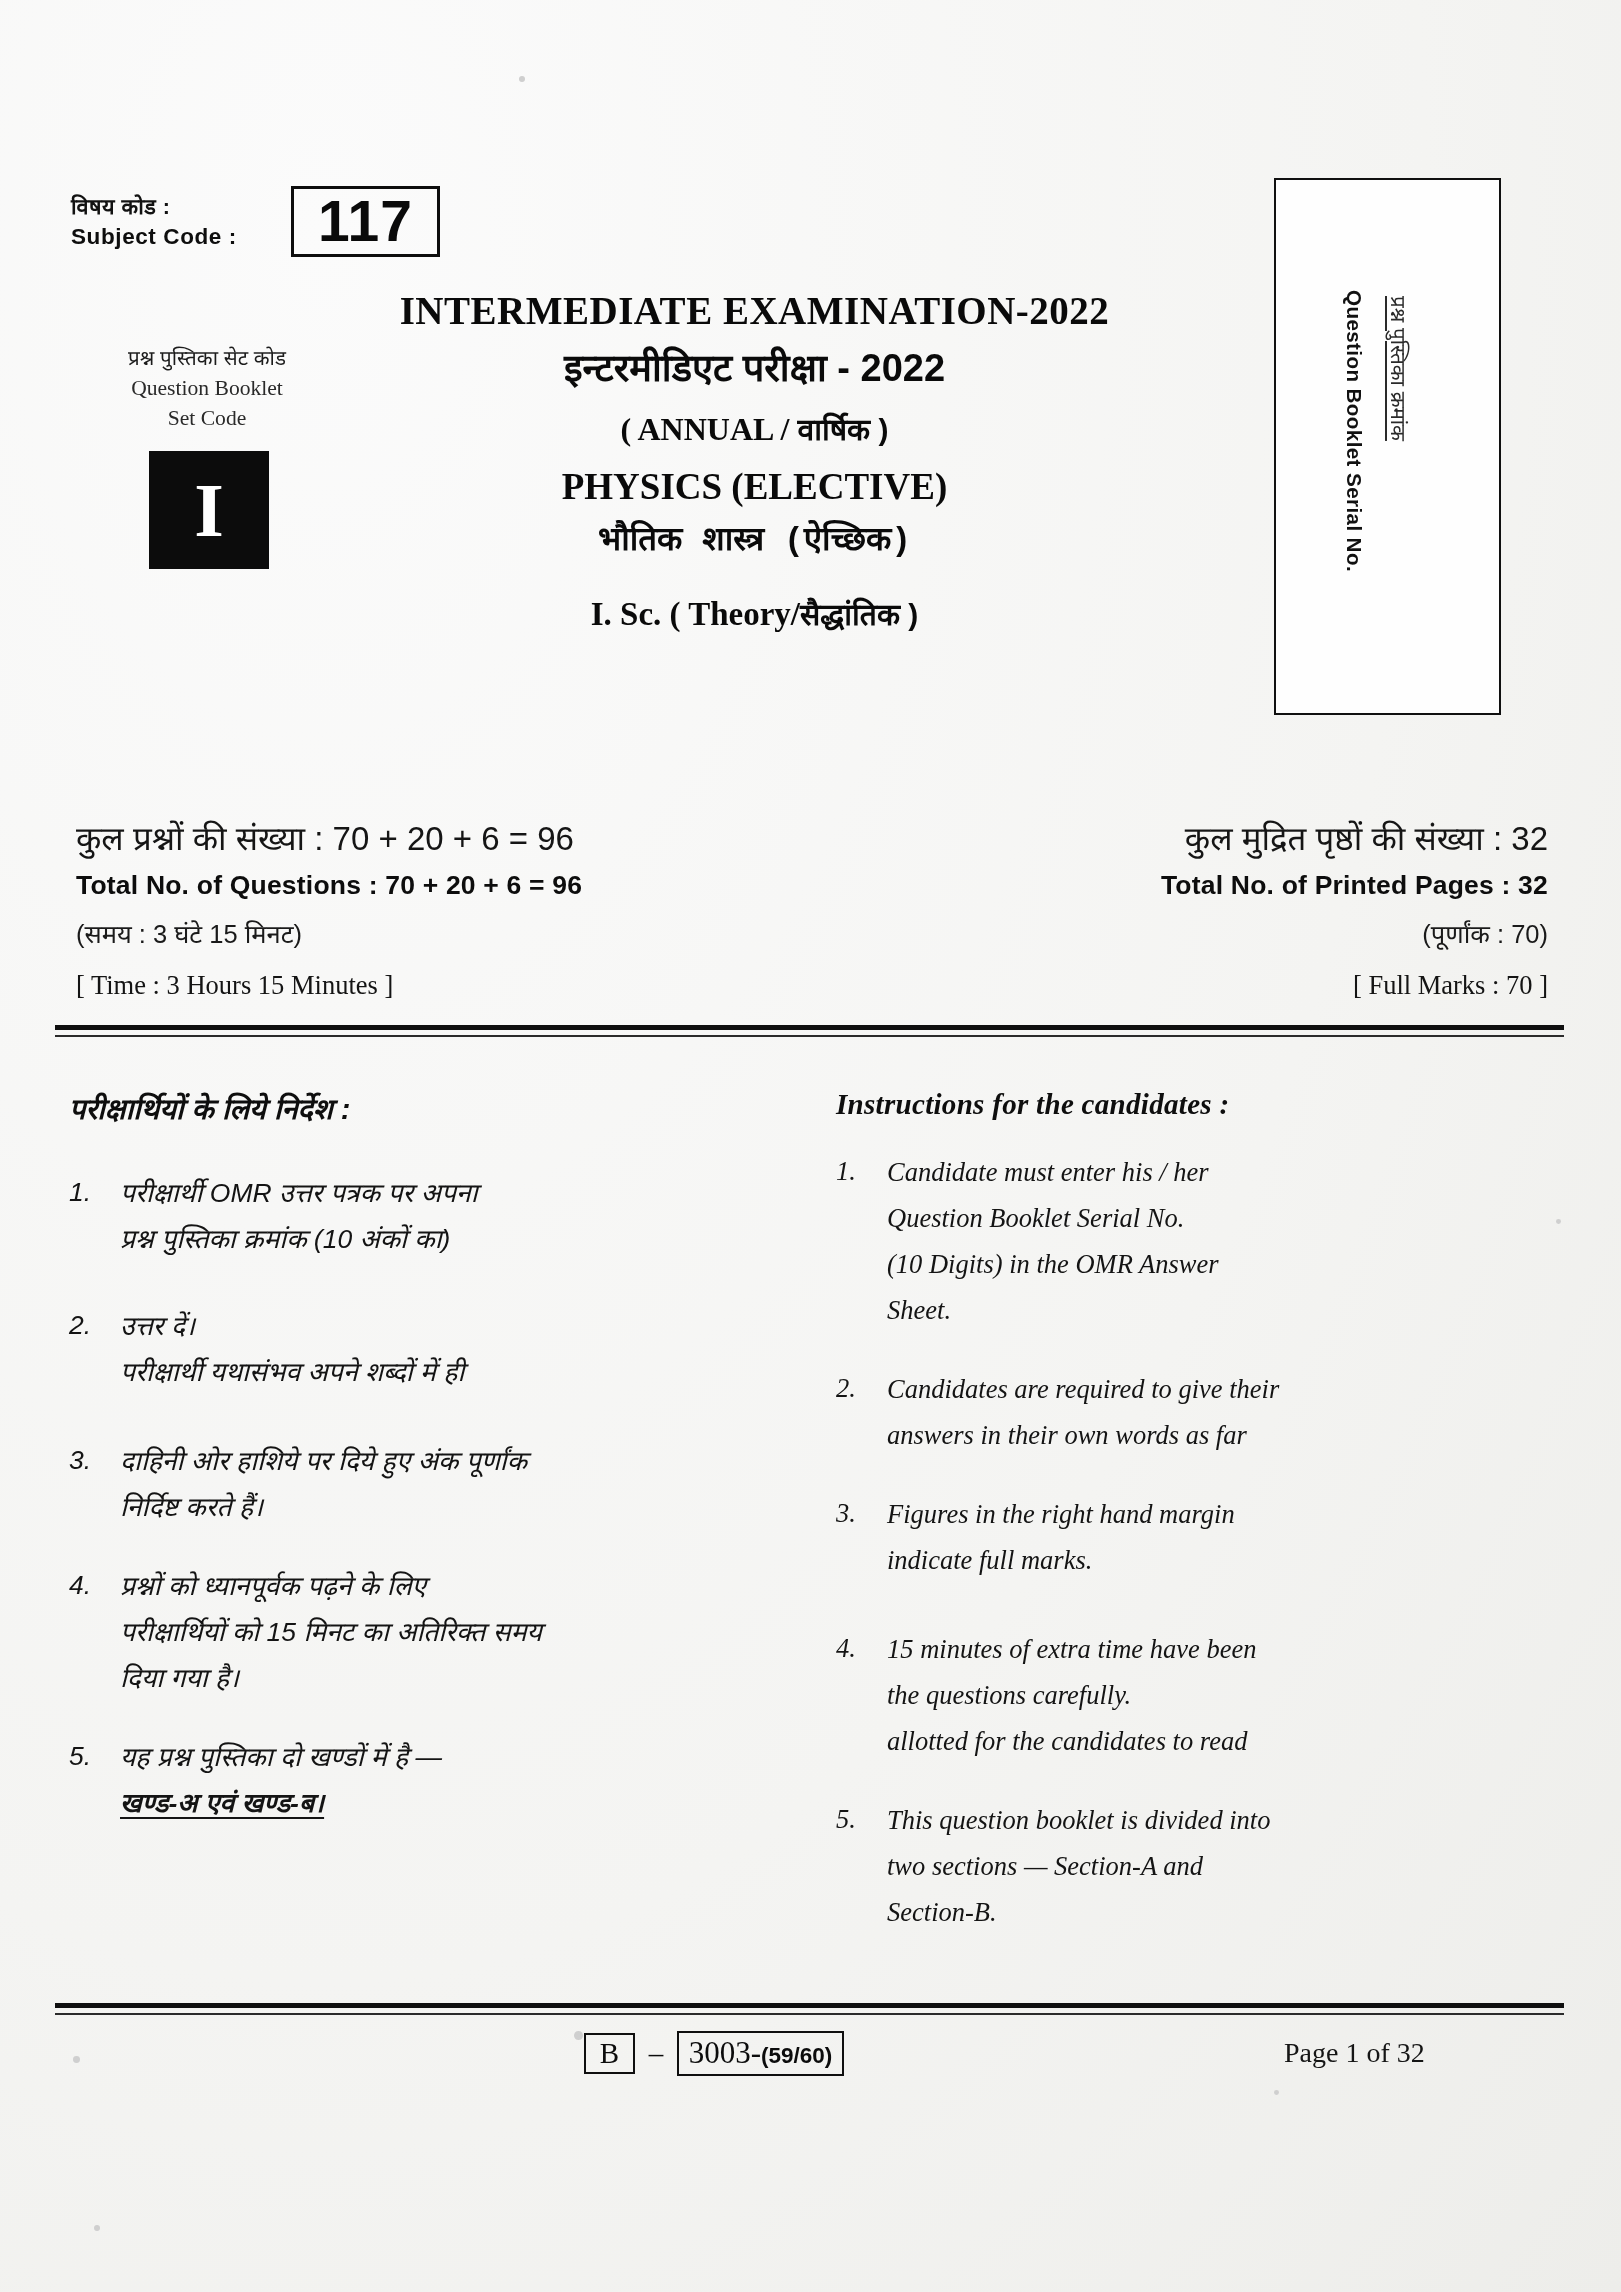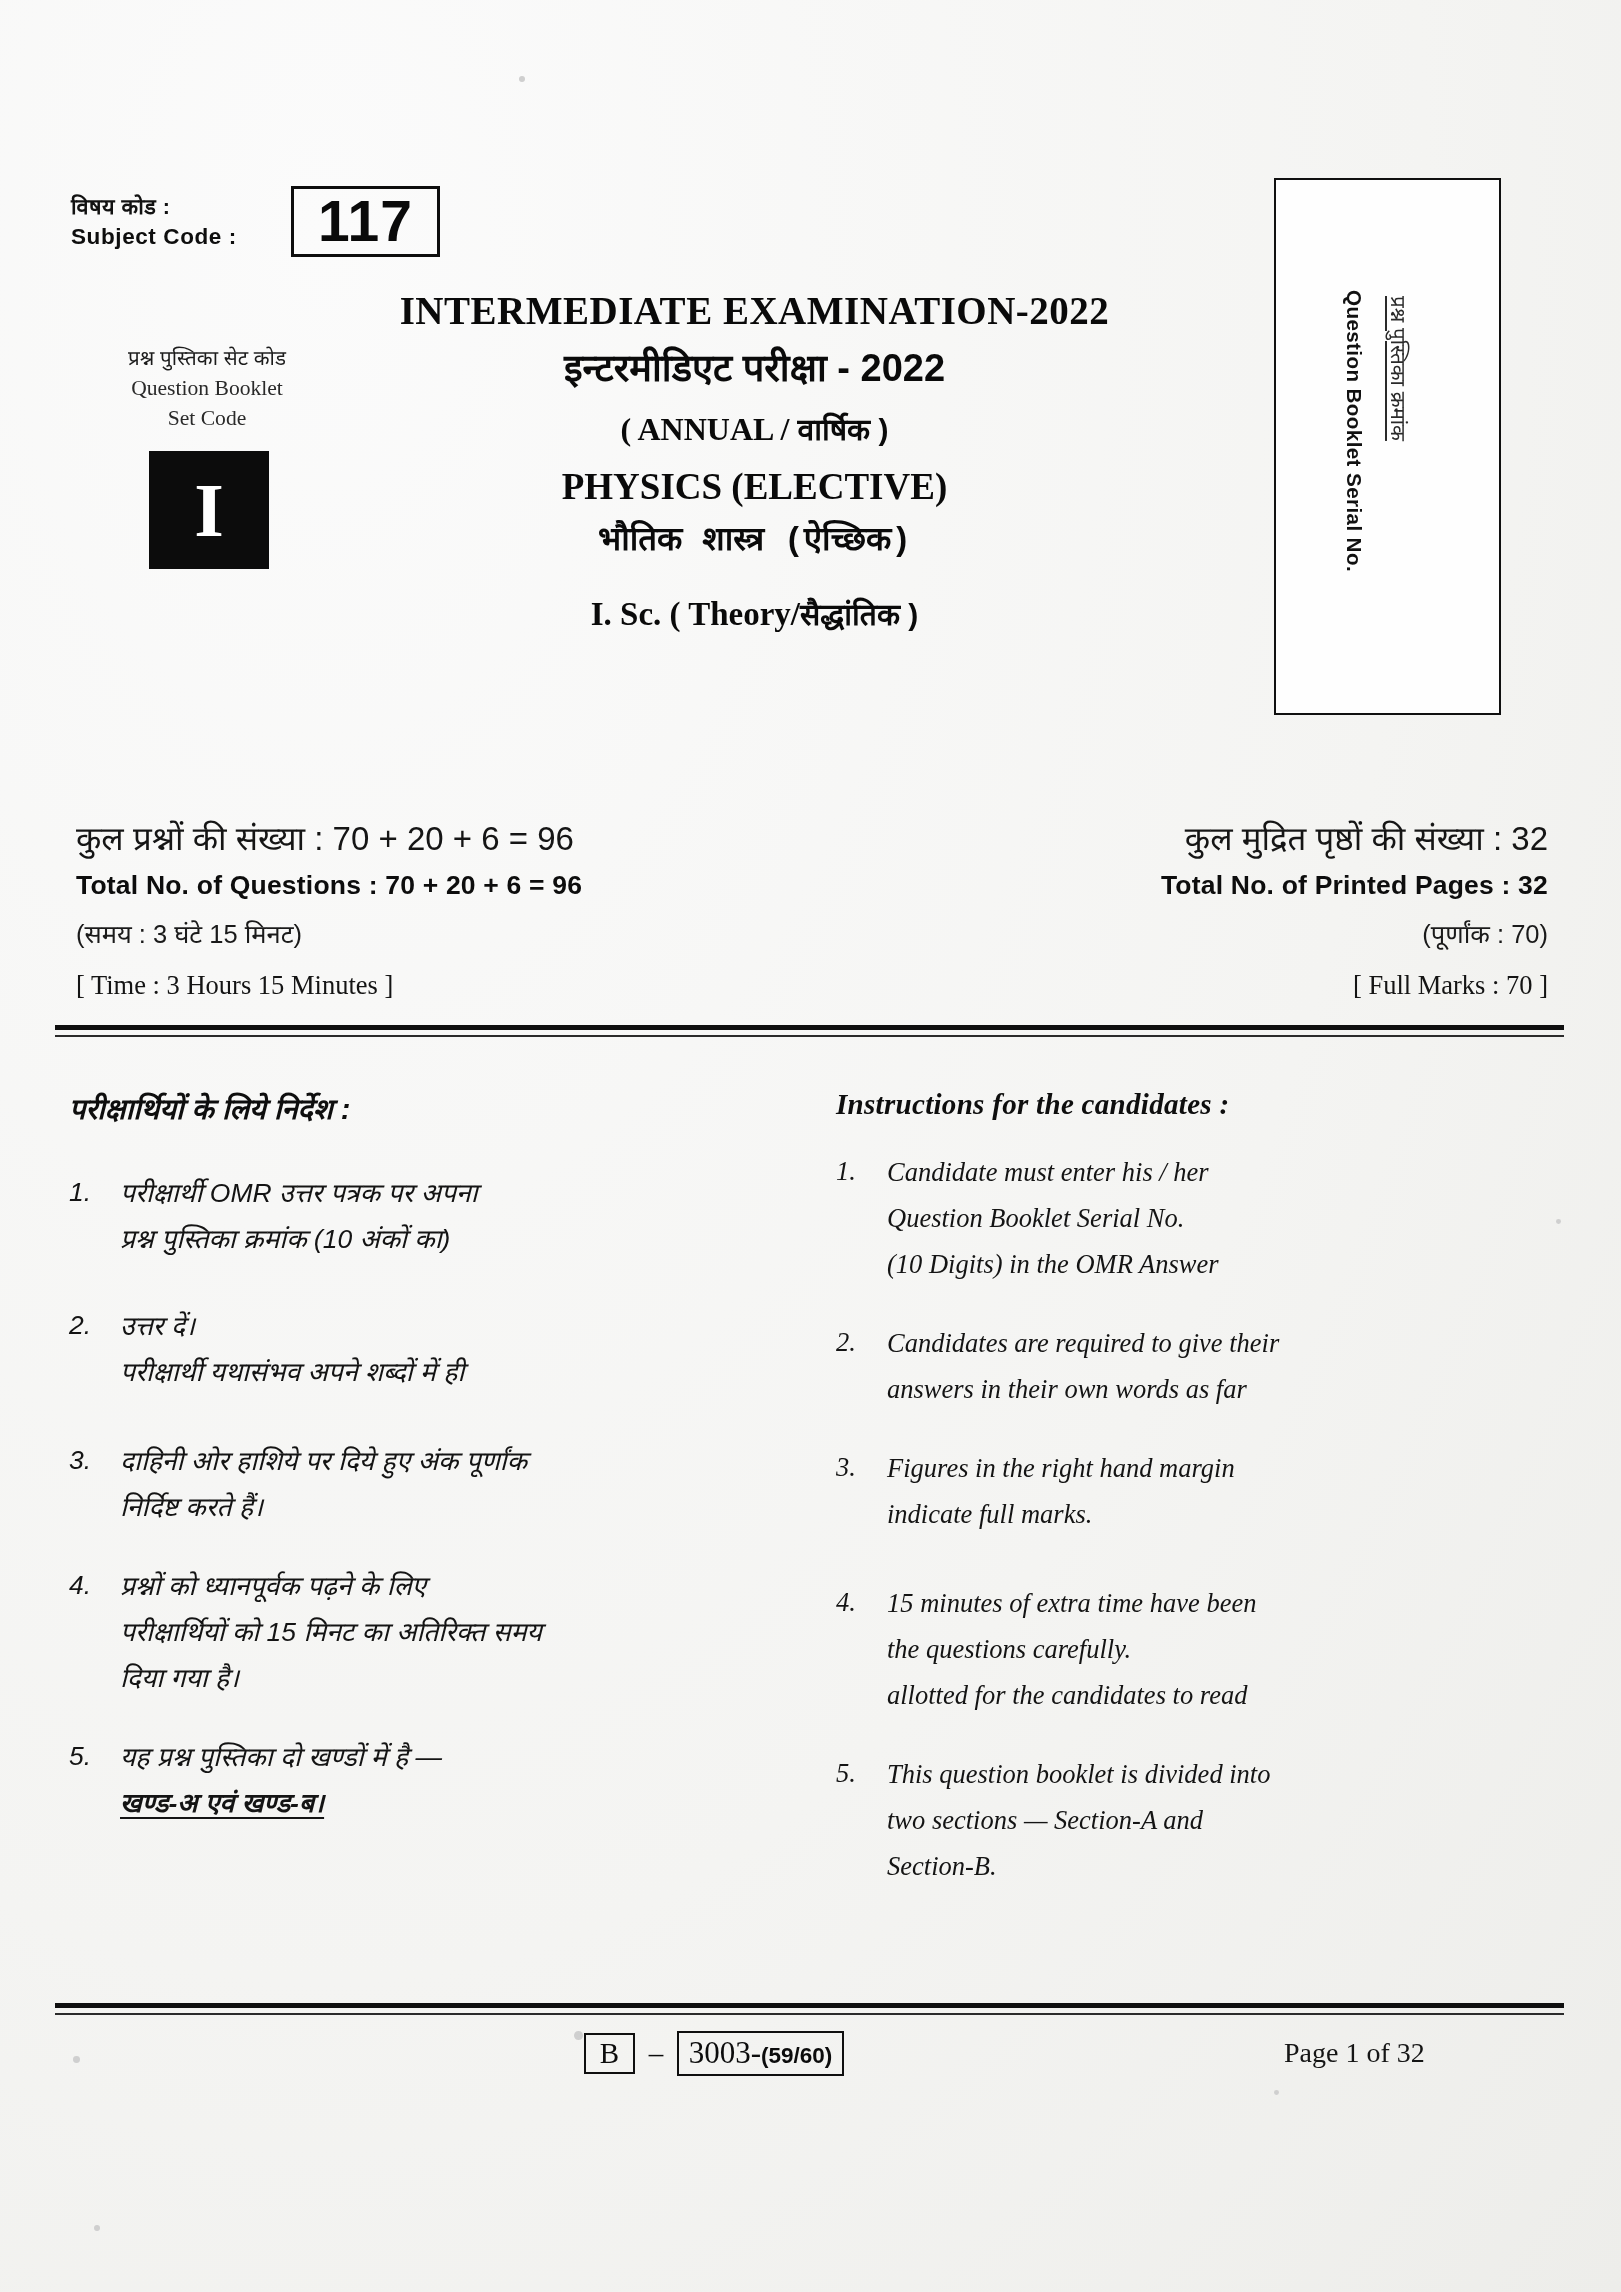--- a/index.html
+++ b/index.html
@@ -467,20 +467,21 @@
 
     <div class="instr-col">
       <div class="instr-head-en">Instructions for the candidates :</div>
 
       <div class="instr-item">
         <div class="instr-num">1.</div>
         <div class="instr-body">
           <div class="en-item bold">Candidate must enter his / her</div>
           <div class="en-item bold">Question Booklet Serial No.</div>
           <div class="en-item bold">(10 Digits) in the OMR Answer</div>
+          <div class="en-item bold">Sheet.</div>
         </div>
       </div>
 
       <div class="instr-item" style="margin-top:21.6px">
         <div class="instr-num">2.</div>
         <div class="instr-body">
           <div class="en-item">Candidates are required to give their</div>
           <div class="en-item">answers in their own words as far</div>
         </div>
       </div>

